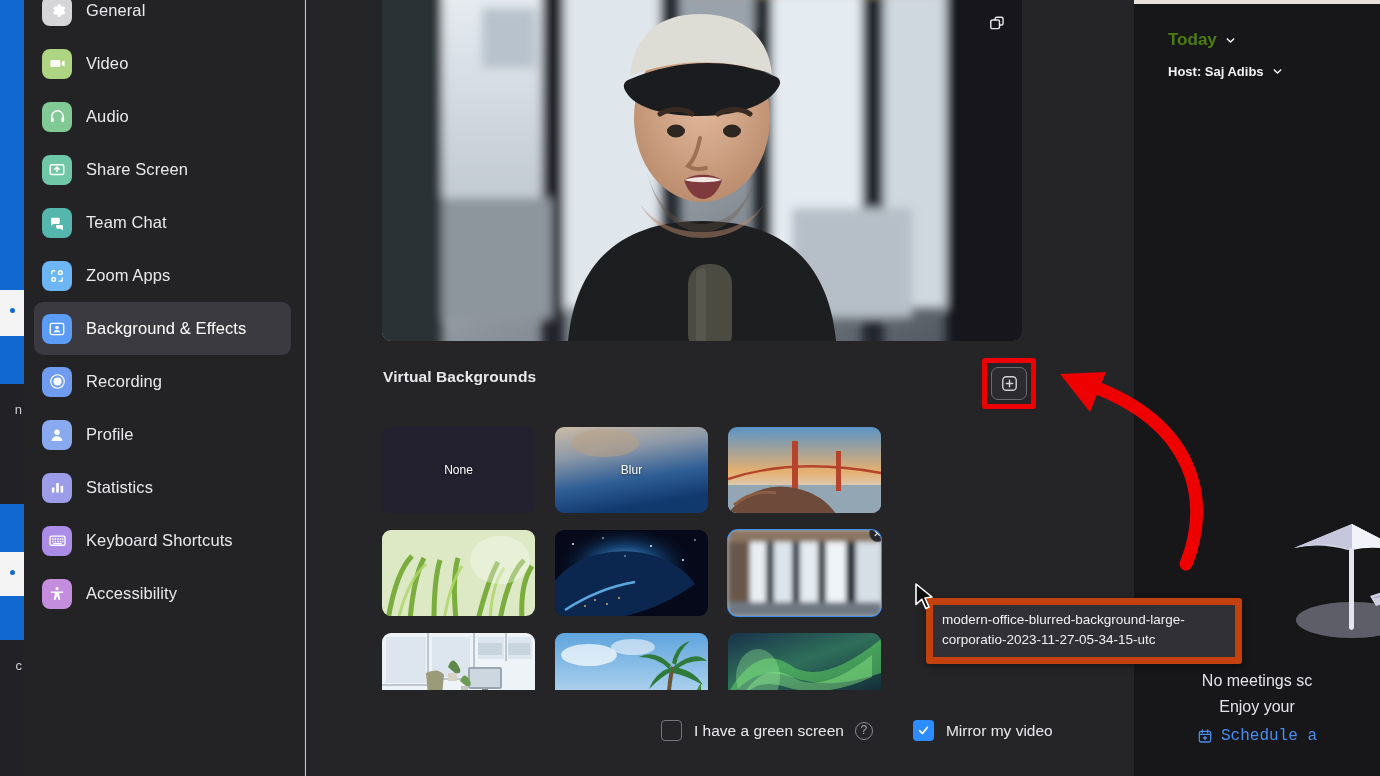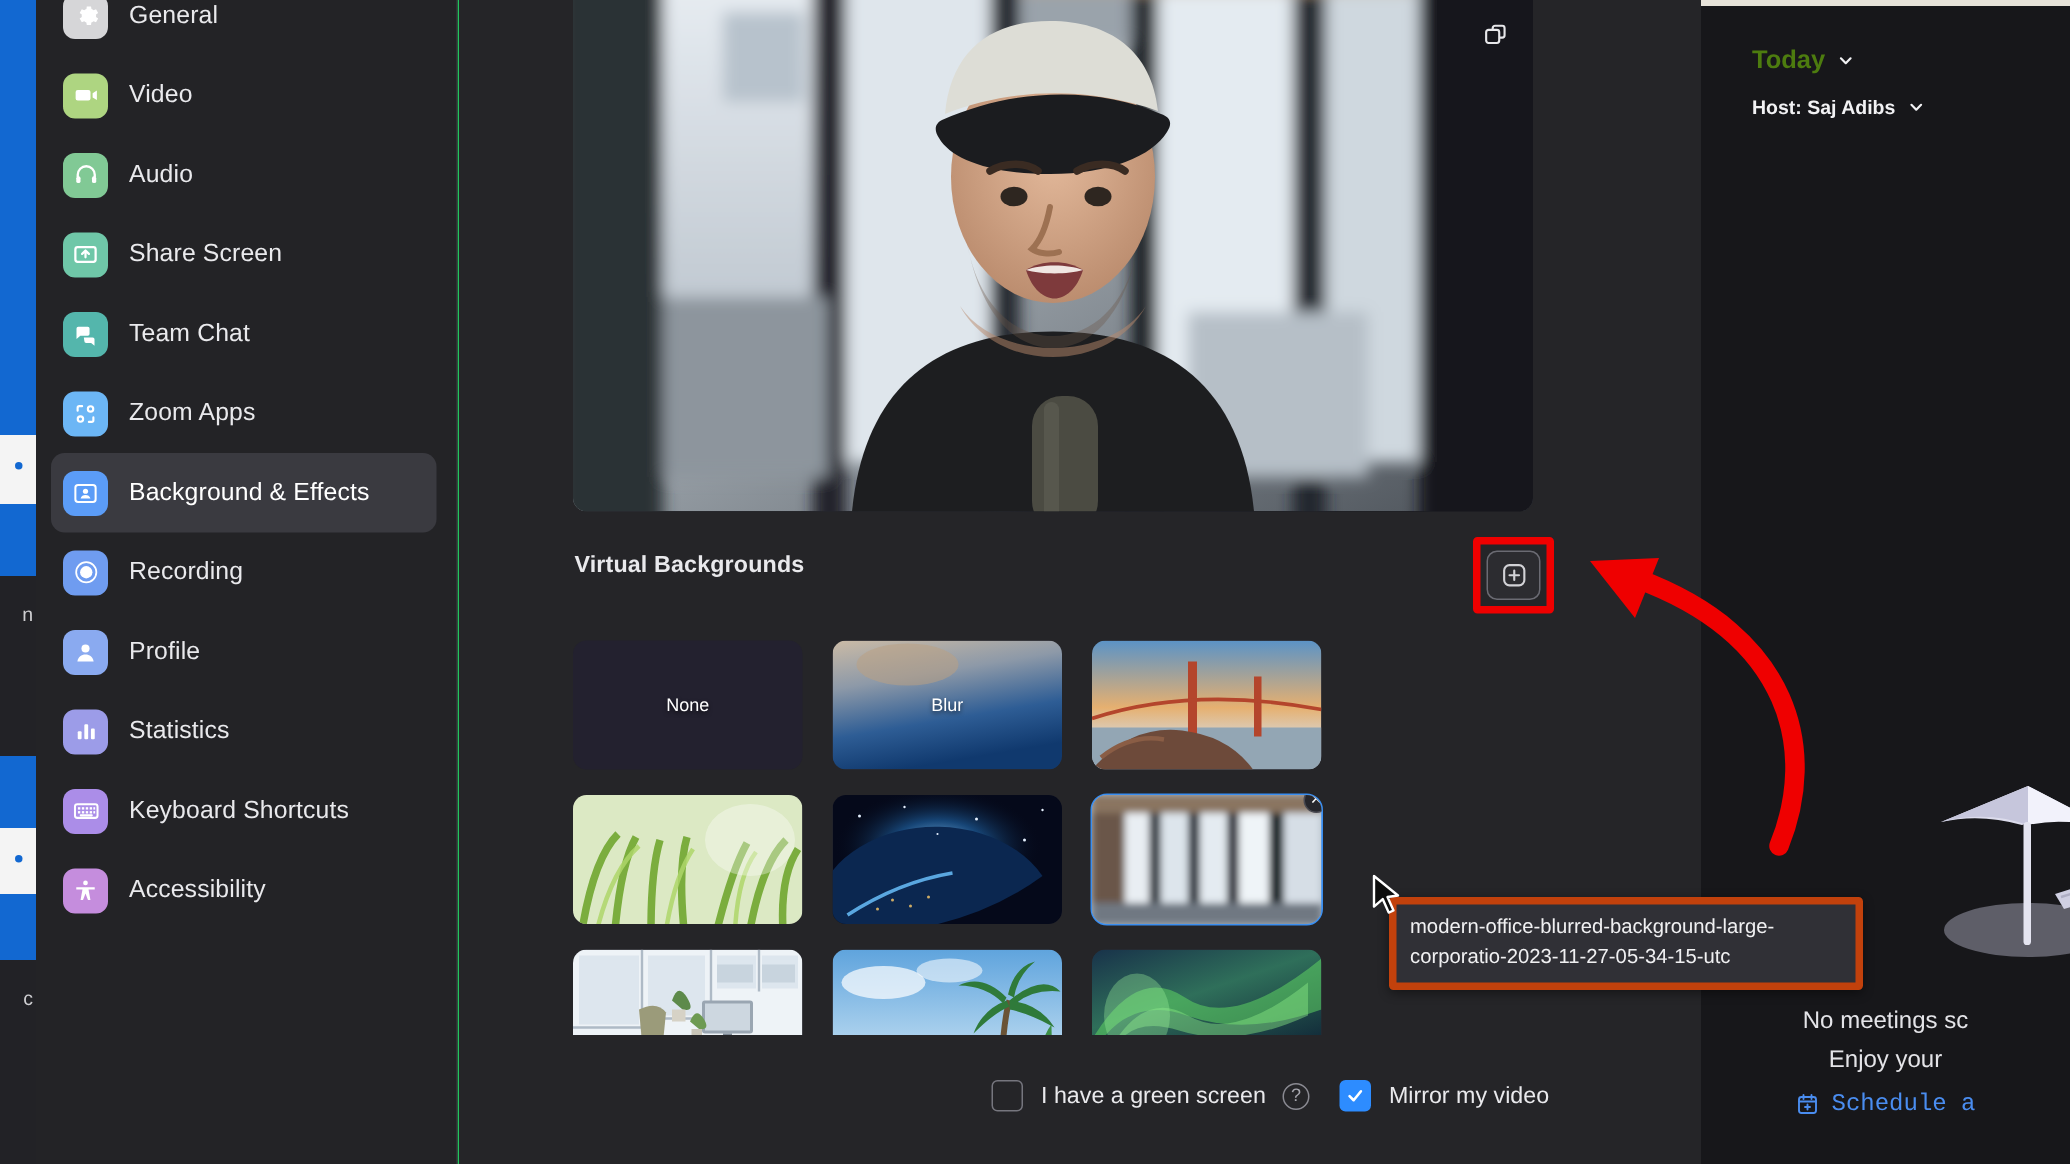--- a/index.html
+++ b/index.html
@@ -17,21 +17,21 @@
   .bg-band.blue  { background: #1268d1; }
   .bg-band.white { background: #f4f4f4; }
   .bg-band.dark  { background: #222226; }
   .bg-glyph { position: absolute; left: 0; width: 24px; color: #cfcfd2; font-size: 13px;
               font-family: "Liberation Sans", sans-serif; text-align: right; padding-right: 2px; }
   .bg-dot { position: absolute; width: 5px; height: 5px; border-radius: 50%; background: #1268d1; }
 
   
   .settings-window {
     position: absolute; left: 24px; top: 0; width: 1110px; height: 776px;
-    background: #22c55e;
+    background: #86efac;
   }
   .sidebar {
     position: absolute; left: 0; top: 0; width: 281px; height: 776px;
     background: #232326; border-right: 1px solid #313135;
   }
   .nav-list { position: absolute; left: 0; top: -16px; width: 281px; }
   .nav-item {
     display: flex; align-items: center; gap: 14px;
     height: 53px; margin: 0 14px 0 10px; padding-left: 8px;
     border-radius: 9px; cursor: pointer;
@@ -89,21 +89,21 @@
   .thumb-art { position: absolute; inset: 0; }
   .thumb-close {
     position: absolute; right: -5px; top: -5px; width: 17px; height: 17px;
     border-radius: 50%; background: #26262c; border: 1px solid #4a4a52;
     color: #fff; font-size: 10px; line-height: 15px; text-align: center; cursor: pointer; z-index: 4;
   }
   .grid-clip { position: absolute; left: 0; top: 400px; width: 828px; height: 290px; overflow: hidden; }
 
   .tooltip {
     position: absolute; left: 620px; top: 598px; width: 316px;
-    background: #303036; border: 5px solid #c2410c; border-radius: 3px;
+    background: #303036; border: 7px solid #c2410c; border-radius: 3px;
     padding: 5px 9px 7px 9px; color: #f0f0f2; font-size: 13.5px; line-height: 20px;
     z-index: 20; box-shadow: 0 2px 7px rgba(0,0,0,.45);
   }
   .cursor-arrow { position: absolute; left: 608px; top: 583px; z-index: 21; }
 
   .bottom-row { position: absolute; left: 355px; top: 720px; display: flex; align-items: center; }
   .opt { display: flex; align-items: center; cursor: pointer; }
   .cb-empty { width: 21px; height: 21px; border-radius: 4px; border: 1.6px solid #76767e; background: transparent; }
   .cb-checked {
     width: 21px; height: 21px; border-radius: 4px; background: #2d8cff;
@@ -603,21 +603,21 @@
         <path d="M2 1l16 13-7 1 4 9-3.2 1.4-4-9-5.8 5z" fill="#0d0d0d" stroke="#ffffff" stroke-width="1.6" stroke-linejoin="round"></path>
       </svg>
       <div class="tooltip">modern-office-blurred-background-large-corporatio-2023-11-27-05-34-15-utc</div>
 
       <div class="bottom-row">
         <div class="opt">
           <span class="cb-empty"></span>
           <span class="opt-text">I have a green screen</span>
         </div>
         <span class="help-icon">?</span>
-        <div class="opt" style="margin-left:20px;">
+        <div class="opt" style="margin-left:40px;">
           <span class="cb-checked">
             <svg width="13" height="13" viewBox="0 0 24 24" fill="none" stroke="#fff" stroke-width="3.2" stroke-linecap="round" stroke-linejoin="round">
                 <path d="M5 12.5l5 5 9-11"></path>
               </svg>
           </span>
           <span class="opt-text">Mirror my video</span>
         </div>
       </div>
 
     </section>

